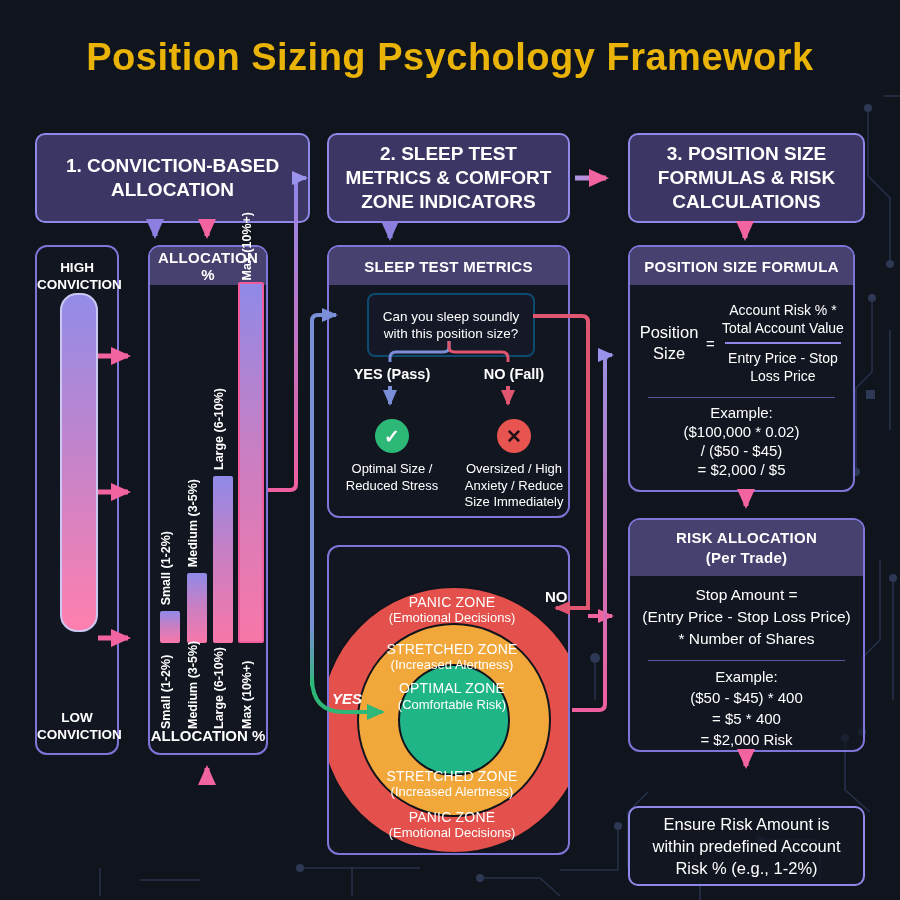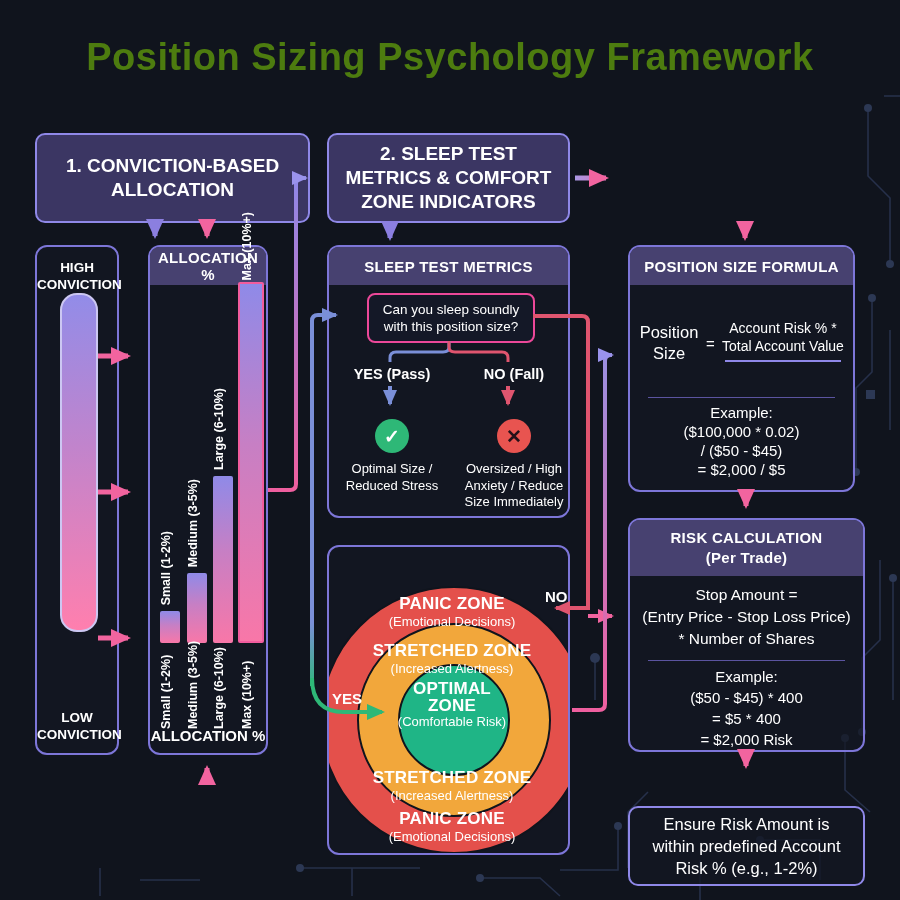--- a/index.html
+++ b/index.html
@@ -1,21 +1,21 @@
 <!DOCTYPE html>
 <html><head>
 <meta charset="utf-8">
 <style>
   html,body{margin:0;padding:0;background:#0d1119;}
   #stage{position:relative;width:900px;height:900px;background:#10141d;overflow:hidden;
          font-family:"Liberation Sans",sans-serif;color:#fff;}
   .abs{position:absolute;}
   
   #title{left:0;top:36px;width:900px;text-align:center;font-size:38px;font-weight:bold;
-         color:#4d7c0f;letter-spacing:.5px;}
+         color:#eab308;letter-spacing:.5px;}
   
   .stepbox{background:#3b3663;border:2px solid #8f88e8;border-radius:10px;
            display:flex;align-items:center;justify-content:center;text-align:center;
            font-weight:bold;font-size:19px;line-height:24px;padding:6px 14px;box-sizing:border-box;
            z-index:2;}
   
   .panel{background:rgba(19,23,35,.72);border:2px solid #7d76d8;border-radius:12px;
          box-sizing:border-box;z-index:2;}
   .band{position:absolute;left:0;top:0;right:0;height:38px;background:#474170;
         border-radius:9px 9px 0 0;display:flex;align-items:center;justify-content:center;
@@ -28,32 +28,32 @@
        bottom:110px;border-radius:2px;z-index:3;}
   .bar.hl{border:2px solid #f25c9e;width:22px;margin-left:-2px;}
   .vlabel{position:absolute;writing-mode:vertical-rl;transform:rotate(180deg);
           font-size:12.5px;font-weight:bold;white-space:nowrap;z-index:4;color:#fff;}
   .axis-label{top:404px;height:78px;}
   #alloc-footer{left:0;right:0;top:480px;text-align:center;font-weight:bold;font-size:15px;}
   .notebox{background:rgba(19,23,35,.8);border:2px solid #8f88e8;border-radius:10px;
            display:flex;align-items:center;justify-content:center;text-align:center;
            padding:8px 12px;box-sizing:border-box;z-index:2;}
   
-  #qbox{left:38px;top:46px;width:168px;height:50px;background:#141827;border:2px solid #ec4899;
+  #qbox{left:38px;top:46px;width:168px;height:64px;background:#141827;border:2px solid #0c4a6e;
         border-radius:8px;display:flex;align-items:center;justify-content:center;text-align:center;
         font-size:13.5px;line-height:17px;padding:2px 6px;box-sizing:border-box;}
   .branch-label{position:absolute;font-size:14.5px;font-weight:bold;text-align:center;white-space:nowrap;}
   .outcome{position:absolute;font-size:13px;line-height:16.5px;text-align:center;}
   .mark-circle{position:absolute;width:34px;height:34px;border-radius:50%;display:flex;
                align-items:center;justify-content:center;font-size:19px;font-weight:bold;}
   
   #czbody{position:absolute;left:0;top:0;right:0;bottom:0;overflow:hidden;border-radius:10px;}
   .zcirc{position:absolute;border-radius:50%;border:2px solid #10141d;}
   .zone-label{position:absolute;left:0;width:246px;text-align:center;z-index:3;}
-  .zname{font-weight:bold;font-size:17px;letter-spacing:.2px;}
+  .zname{font-weight:normal;font-size:14px;letter-spacing:.2px;}
   .zdesc{font-size:13px;}
   .zlbl{position:absolute;font-weight:bold;font-size:15px;z-index:6;}
   
   .frm-row{position:absolute;left:8px;right:8px;top:44px;height:104px;display:flex;
            align-items:center;justify-content:center;gap:6px;}
   .f-lhs{width:74px;text-align:center;font-size:16.5px;line-height:21px;}
   .f-eq{font-size:15px;}
   .f-frac{width:148px;text-align:center;font-size:14px;line-height:18px;}
   .f-bar{height:2px;background:#8f88e8;margin:5px 4px;}
   .hdivider{position:absolute;left:18px;right:18px;height:1px;background:#5b54a0;}
@@ -105,20 +105,23 @@
   </svg>
 
   <div class="abs" id="title">Position Sizing Psychology Framework</div>
 
   <div class="abs stepbox" style="left:35px;top:133px;width:275px;height:90px;">
     <span>1. CONVICTION-BASED ALLOCATION</span>
   </div>
   <div class="abs stepbox" style="left:327px;top:133px;width:243px;height:90px;">
     <span>2. SLEEP TEST METRICS &amp; COMFORT ZONE INDICATORS</span>
   </div>
+  <div class="abs stepbox" style="left:628px;top:133px;width:237px;height:90px;">
+    <span>3. POSITION SIZE FORMULAS &amp; RISK CALCULATIONS</span>
+  </div>
 
   <div class="abs panel" style="left:35px;top:245px;width:84px;height:510px;">
     <div class="abs convlabel" style="left:0;right:0;top:12px;">HIGH CONVICTION</div>
     <div class="abs convlabel" style="left:0;right:0;bottom:10px;">LOW CONVICTION</div>
   </div>
   <div class="abs" id="thermo"></div>
 
   <div class="abs panel" style="left:148px;top:245px;width:120px;height:510px;">
     <div class="band">ALLOCATION %</div>
 
@@ -182,45 +185,46 @@
         <div class="zname">STRETCHED ZONE</div>
         <div class="zdesc">(Increased Alertness)</div>
       </div>
       <div class="zone-label" style="top:262px;">
         <div class="zname">PANIC ZONE</div>
         <div class="zdesc">(Emotional Decisions)</div>
       </div>
     </div>
   </div>
 
-  <div class="abs zlbl" style="left:332px;top:690px;">YES</div>
+  <div class="abs zlbl" style="left:332px;top:690px;font-style:italic;">YES</div>
   <div class="abs zlbl" style="left:545px;top:588px;">NO</div>
 
   <div class="abs panel" style="left:628px;top:245px;width:227px;height:247px;">
     <div class="band">POSITION SIZE FORMULA</div>
     <div class="frm-row">
       <div class="f-lhs">Position Size</div>
       <div class="f-eq">=</div>
       <div class="f-frac">
         <div>Account Risk % * Total Account Value</div>
         <div class="f-bar"></div>
+        <div>Entry Price - Stop Loss Price</div>
       </div>
     </div>
     <div class="hdivider" style="top:150px;"></div>
     <div class="exlines" style="top:156px;">
       <div>Example:</div>
       <div>($100,000 * 0.02)</div>
       <div>/ ($50 - $45)</div>
       <div>= $2,000 / $5</div>
     </div>
   </div>
 
   <div class="abs panel" style="left:628px;top:518px;width:237px;height:234px;">
     <div class="band" style="height:56px;flex-direction:column;line-height:20px;">
-      <div>RISK CALCULATION</div>
+      <div>RISK ALLOCATION</div>
       <div>(Per Trade)</div>
     </div>
     <div class="rbody" style="top:64px;">
       <div>Stop Amount =</div>
       <div>(Entry Price - Stop Loss Price)</div>
       <div>* Number of Shares</div>
     </div>
     <div class="hdivider" style="top:140px;"></div>
     <div class="exlines" style="top:146px;line-height:21px;">
       <div>Example:</div>

